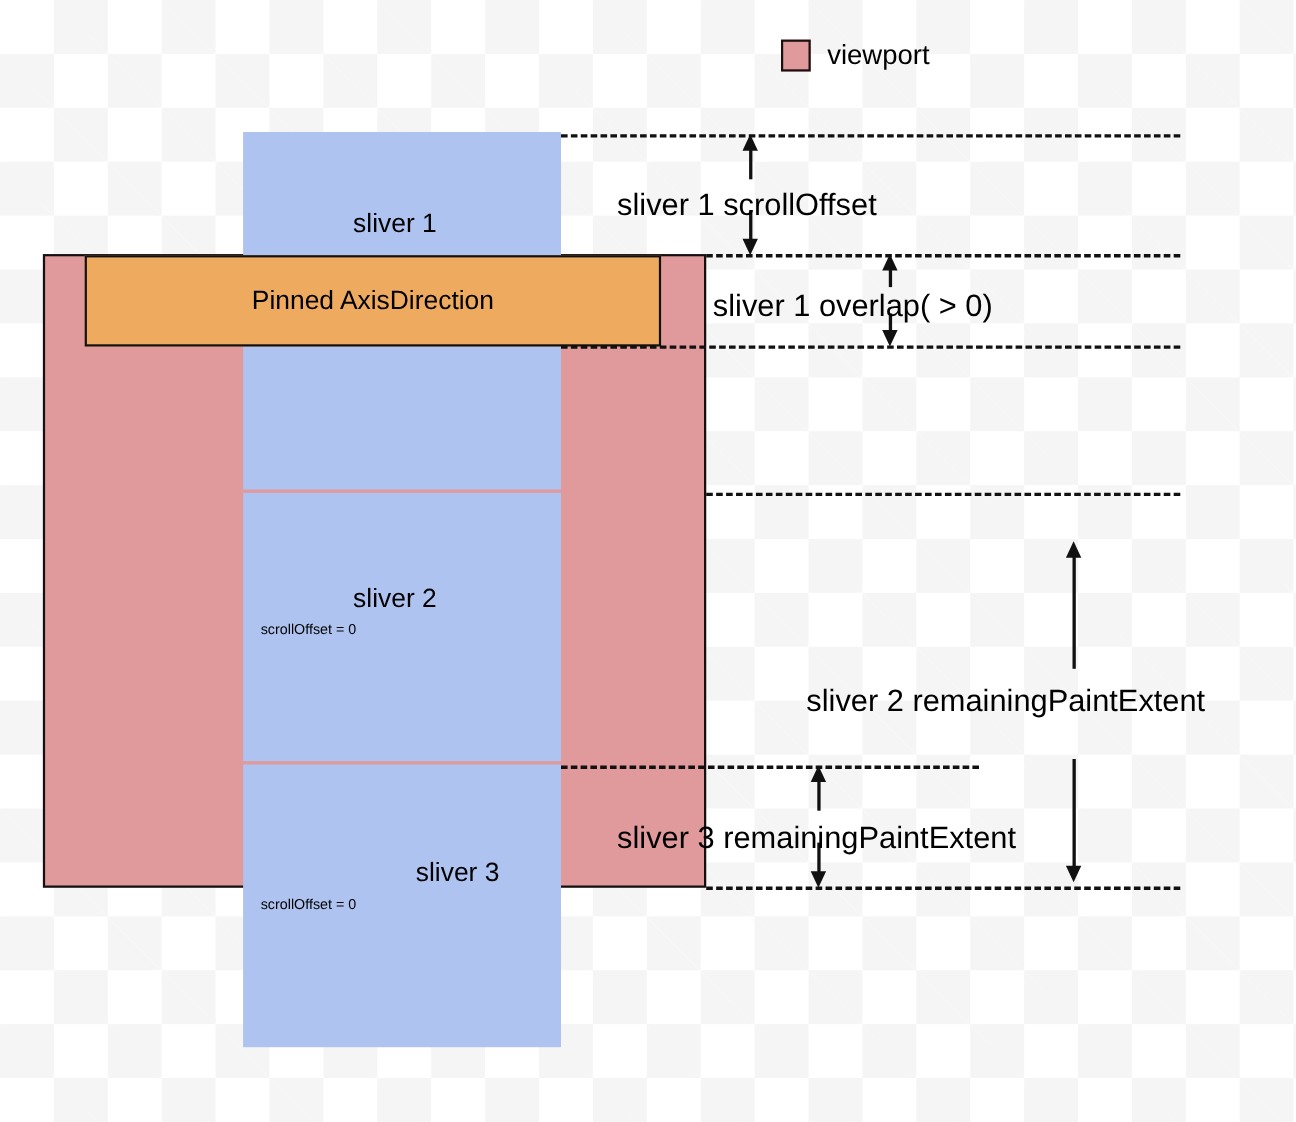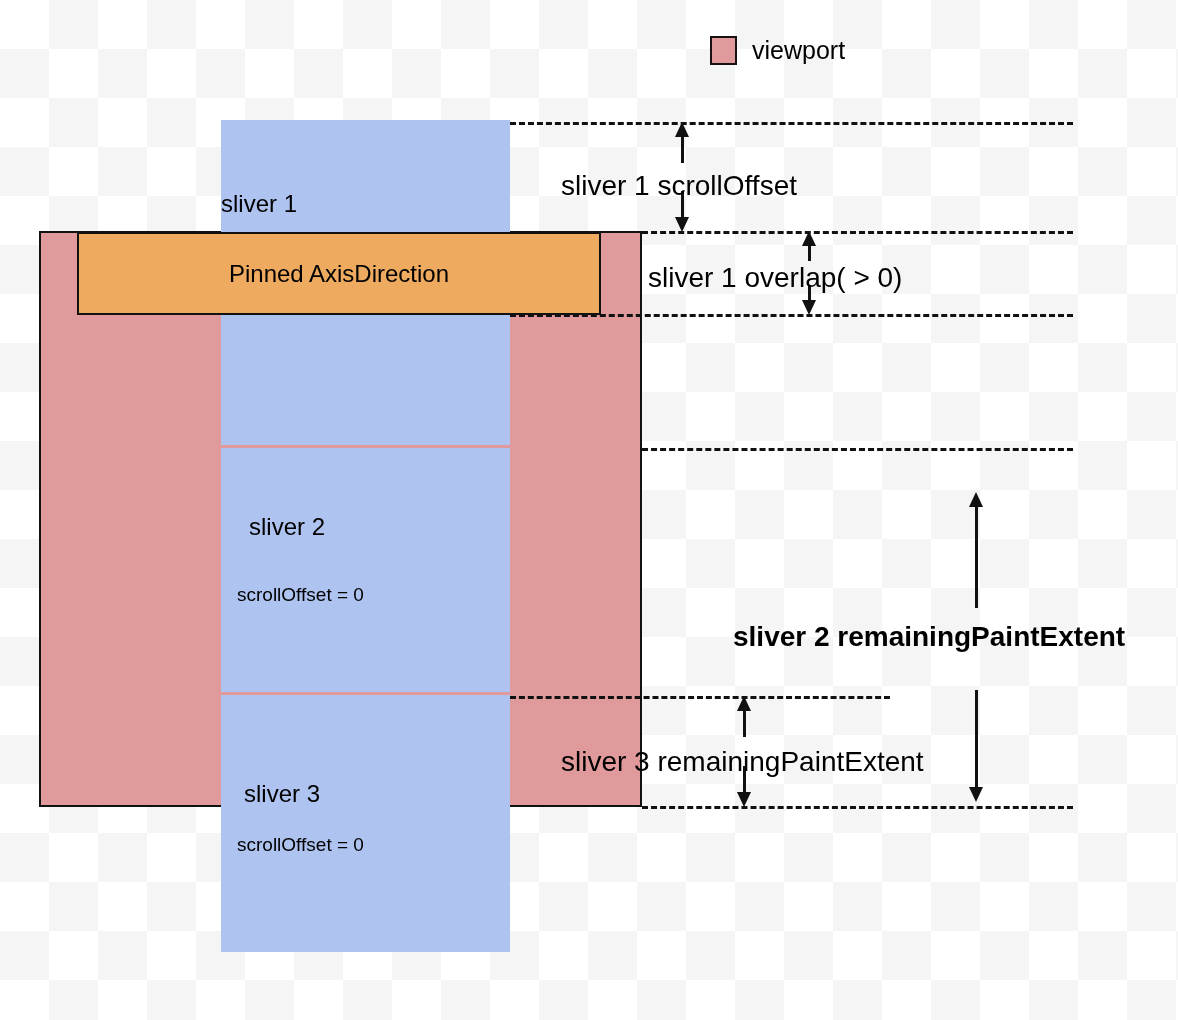--- a/index.html
+++ b/index.html
@@ -97,30 +97,29 @@
     background: #aec3ef;
   }
   .sliver1 { top: 0px;   height: 325px; }
   .sliver2 { top: 328px; height: 244px; }
   .sliver3 { top: 575px; height: 257px; }
 
   .sliver-title {
     position: absolute;
     left: 0;
     width: 276px;
-    text-align: left;
+    text-align: center;
     font-size: 24px;
     white-space: nowrap;
   }
   .sliver-sub {
     position: absolute;
     left: 16px;
-    font-size: 19px;
-    white-space: nowrap;
-    margin-top: 20px;
+    font-size: 13px;
+    white-space: nowrap;
   }
 
   .appbar {
     position: absolute;
     left: 77px;
     top: 232px;
     width: 524px;
     height: 83px;
     background: #eeaa5f;
     border: 2.5px solid #111;
@@ -183,24 +182,24 @@
   <div class="viewport-box"></div>
 
   <div class="sliver-column">
     <div class="sliver-block sliver1"></div>
     <div class="sliver-block sliver2"></div>
     <div class="sliver-block sliver3"></div>
   </div>
 
   <div class="sliver-title" style="left:221px; top:190px;">sliver 1</div>
 
-  <div class="sliver-title" style="left:221px; top:513px;margin-left:28px;">sliver 2</div>
+  <div class="sliver-title" style="left:221px; top:531px;">sliver 2</div>
   <div class="sliver-sub" style="left:237px; top:564px;">scrollOffset = 0</div>
 
-  <div class="sliver-title" style="left:204px; top:780px;padding-left:40px;">sliver 3</div>
+  <div class="sliver-title" style="left:238px; top:780px;padding-left:40px;">sliver 3</div>
   <div class="sliver-sub" style="left:237px; top:814px;">scrollOffset = 0</div>
 
   <div class="appbar">
     <span class="appbar-label">Pinned AxisDirection</span>
   </div>
 
   <div class="dash" style="left:510px; top:122px; width:563px;"></div>
   <div class="dash" style="left:642px; top:231px; width:431px;"></div>
   <div class="dash" style="left:510px; top:314px; width:563px;"></div>
   <div class="dash" style="left:642px; top:448px; width:431px;"></div>
@@ -222,21 +221,21 @@
     <div class="arrow-head down" style="top:69px;"></div>
   </div>
   <div class="ann-label" style="left:648px; top:262px;">sliver 1 overlap( &gt; 0)</div>
 
   <div class="arrow-pair" style="left:975px; top:492px; height:314px;">
     <div class="arrow-head up" style="top:0px;"></div>
     <div class="arrow-seg" style="top:12px; height:104px;"></div>
     <div class="arrow-seg" style="top:198px; height:100px;"></div>
     <div class="arrow-head down" style="top:295px;"></div>
   </div>
-  <div class="ann-label" style="left:733px; top:621px;font-weight:bold;">sliver 2 remainingPaintExtent</div>
+  <div class="ann-label" style="left:733px; top:621px;">sliver 2 remainingPaintExtent</div>
 
   <div class="arrow-pair" style="left:743px; top:696px; height:111px;">
     <div class="arrow-head up" style="top:0px;"></div>
     <div class="arrow-seg" style="top:12px; height:29px;"></div>
     <div class="arrow-seg" style="top:70px; height:29px;"></div>
     <div class="arrow-head down" style="top:96px;"></div>
   </div>
   <div class="ann-label" style="left:561px; top:746px;">sliver 3 remainingPaintExtent</div>
 
 </div>

